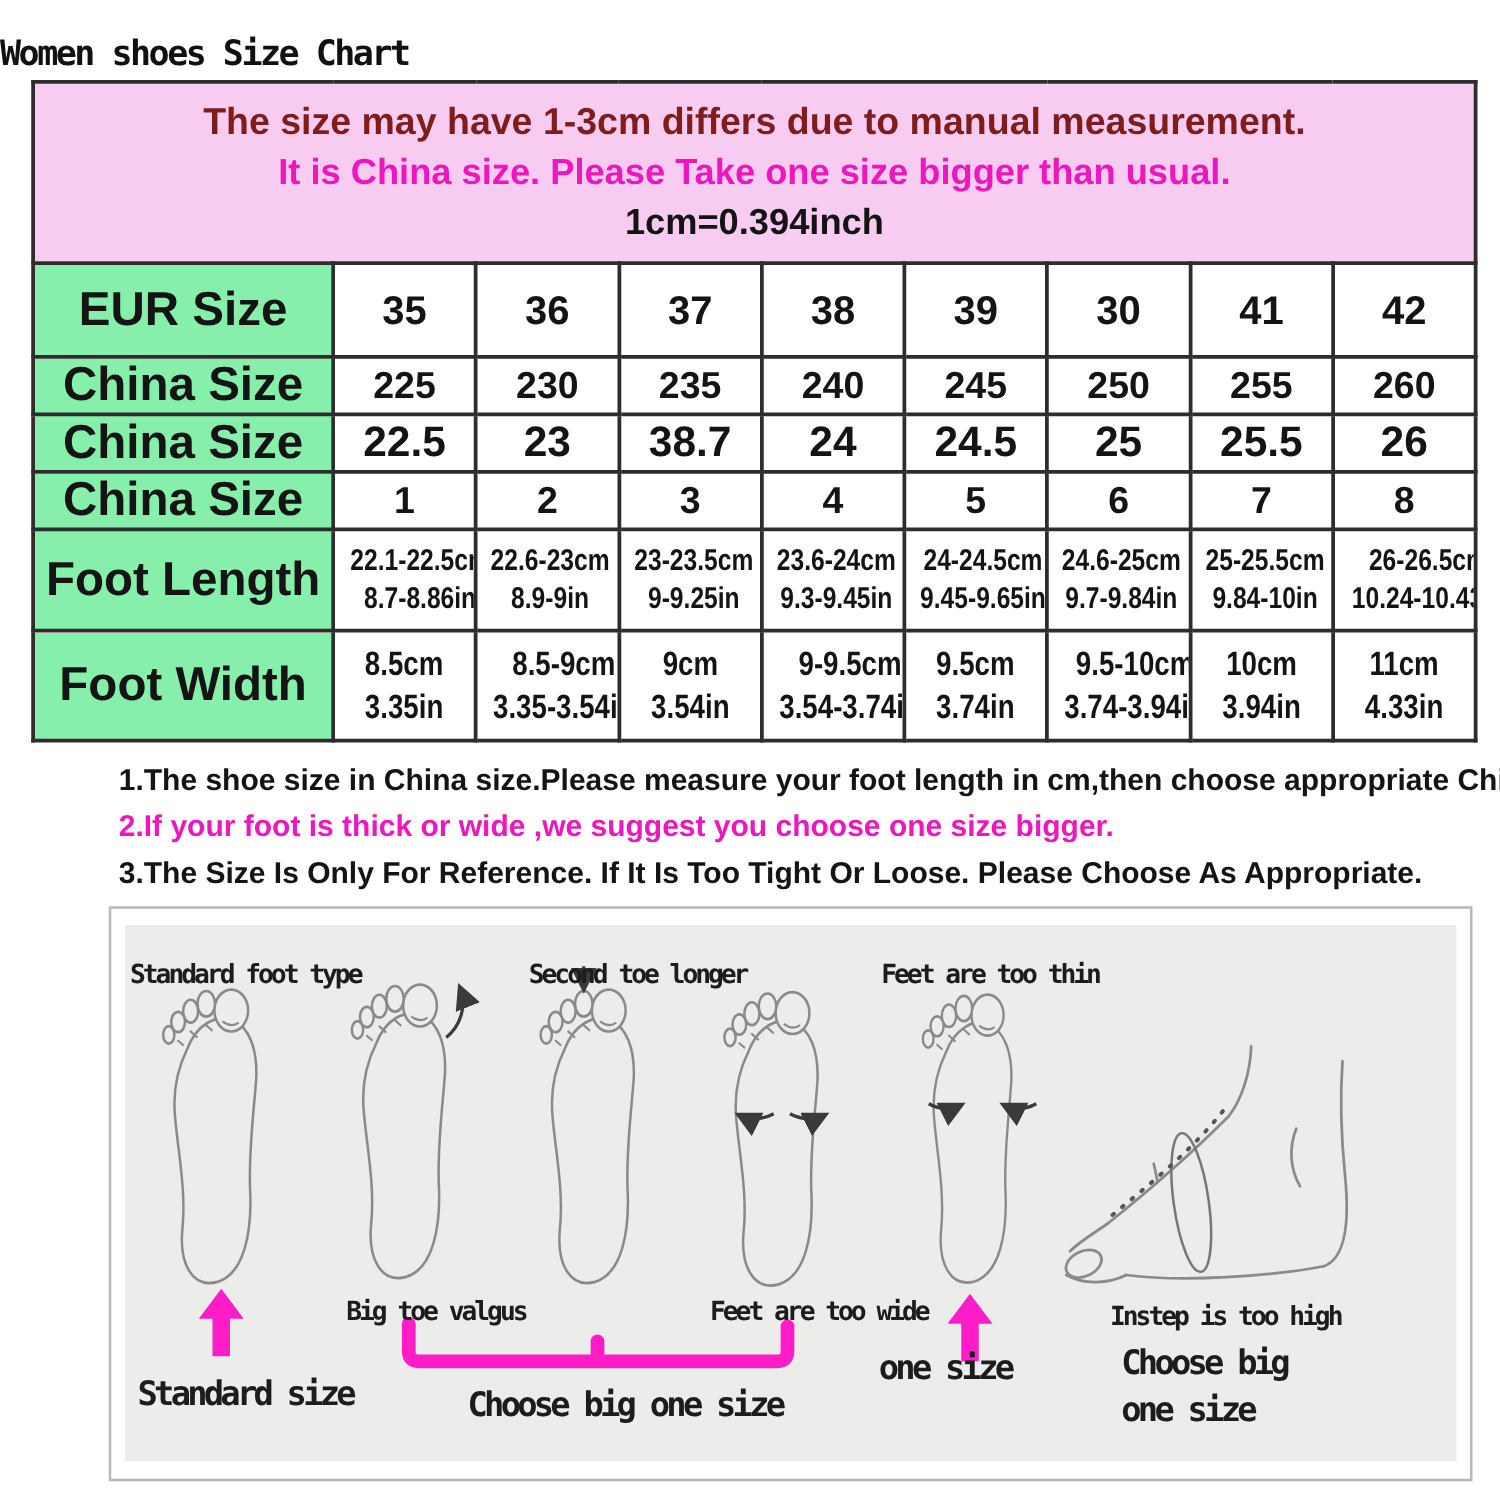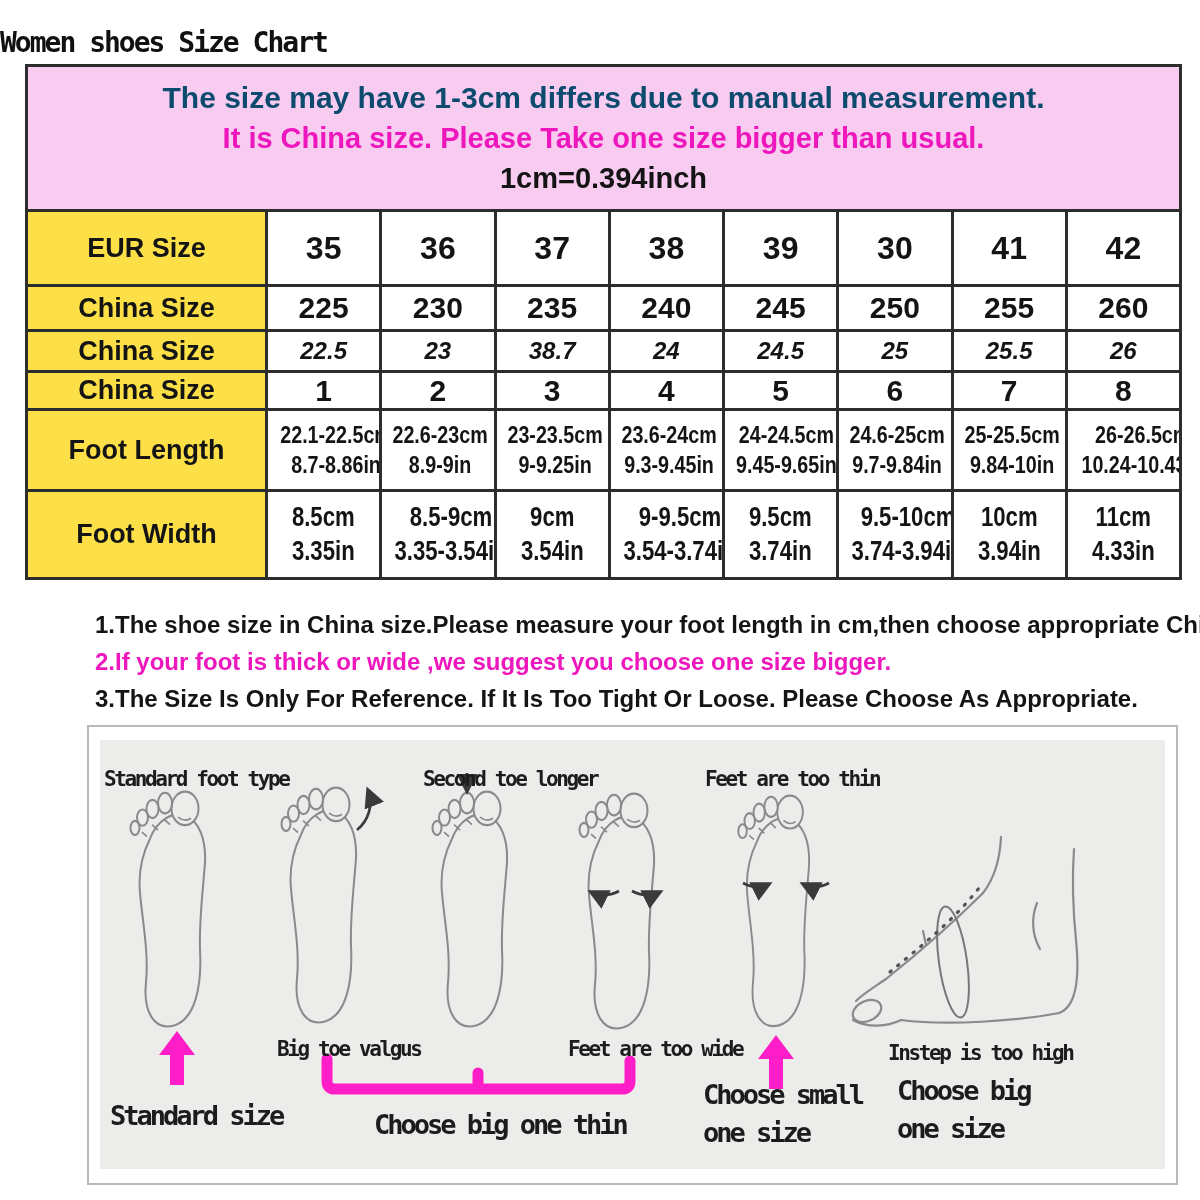--- a/index.html
+++ b/index.html
@@ -16,27 +16,27 @@
   
   table.size-chart{
     position:absolute;left:25px;top:64px;width:1157px;
     border-collapse:collapse;table-layout:fixed;
   }
   table.size-chart td{
     border:3px solid #2d2d2d;text-align:center;vertical-align:middle;
     font-weight:bold;color:#141414;padding:0;overflow:hidden;white-space:nowrap;
   }
   td.notice-cell{background:#f8ccf0;height:142px;}
-  .notice-l1{font-size:30px;line-height:40px;color:#0c4a6e;}
+  .notice-l1{font-size:30px;line-height:40px;color:#7f1d1d;}
   .notice-l2{font-size:29px;line-height:40px;color:#ee16bd;}
   .notice-l3{font-size:29px;line-height:40px;color:#141414;}
-  td.lbl{background:#fde047;font-size:27px;}
+  td.lbl{background:#86efac;font-size:38px;}
   tr.r-eur{height:75px;}     tr.r-eur td.val{font-size:32px;}
   tr.r-china1{height:45px;}  tr.r-china1 td.val{font-size:30px;}
-  tr.r-china2{height:41px;}  tr.r-china2 td.val{font-size:24px;font-style:italic;}
+  tr.r-china2{height:41px;}  tr.r-china2 td.val{font-size:34px;}
   tr.r-china3{height:38px;}  tr.r-china3 td.val{font-size:30px;}
   tr.r-length{height:81px;}  tr.r-width{height:88px;}
   .two-line{display:inline-block;transform:scaleX(.82);transform-origin:center;
     line-height:1.25;font-weight:bold;}
   tr.r-length .two-line{font-size:24px;}
   tr.r-width  .two-line{font-size:27px;}
   
   .notes{position:absolute;left:95px;top:612px;width:1060px;}
   .note{font-weight:bold;font-size:24px;line-height:26px;margin-bottom:11px;
     color:#141414;white-space:nowrap;}
@@ -221,21 +221,20 @@
 </svg>
 
 <div class="dlabel" style="left:104px;top:767px;">Standard foot type</div>
 <div class="dlabel" style="left:423px;top:767px;">Second toe longer</div>
 <div class="dlabel" style="left:705px;top:767px;">Feet are too thin</div>
 <div class="dlabel" style="left:277px;top:1037px;">Big toe valgus</div>
 <div class="dlabel" style="left:568px;top:1037px;">Feet are too wide</div>
 <div class="dlabel" style="left:888px;top:1041px;">Instep is too high</div>
 
 <div class="dadvice" style="left:110px;top:1097px;">Standard size</div>
-<div class="dadvice" style="left:374px;top:1106px;">Choose big one thin</div>
+<div class="dadvice" style="left:374px;top:1106px;">Choose big one size</div>
 <div class="dadvice" style="left:703px;top:1076px;">
-  <div>Choose small</div>
   <div>one size</div>
 </div>
 <div class="dadvice" style="left:897px;top:1072px;">
   <div>Choose big</div>
   <div>one size</div>
 </div>
 
 </body></html>

